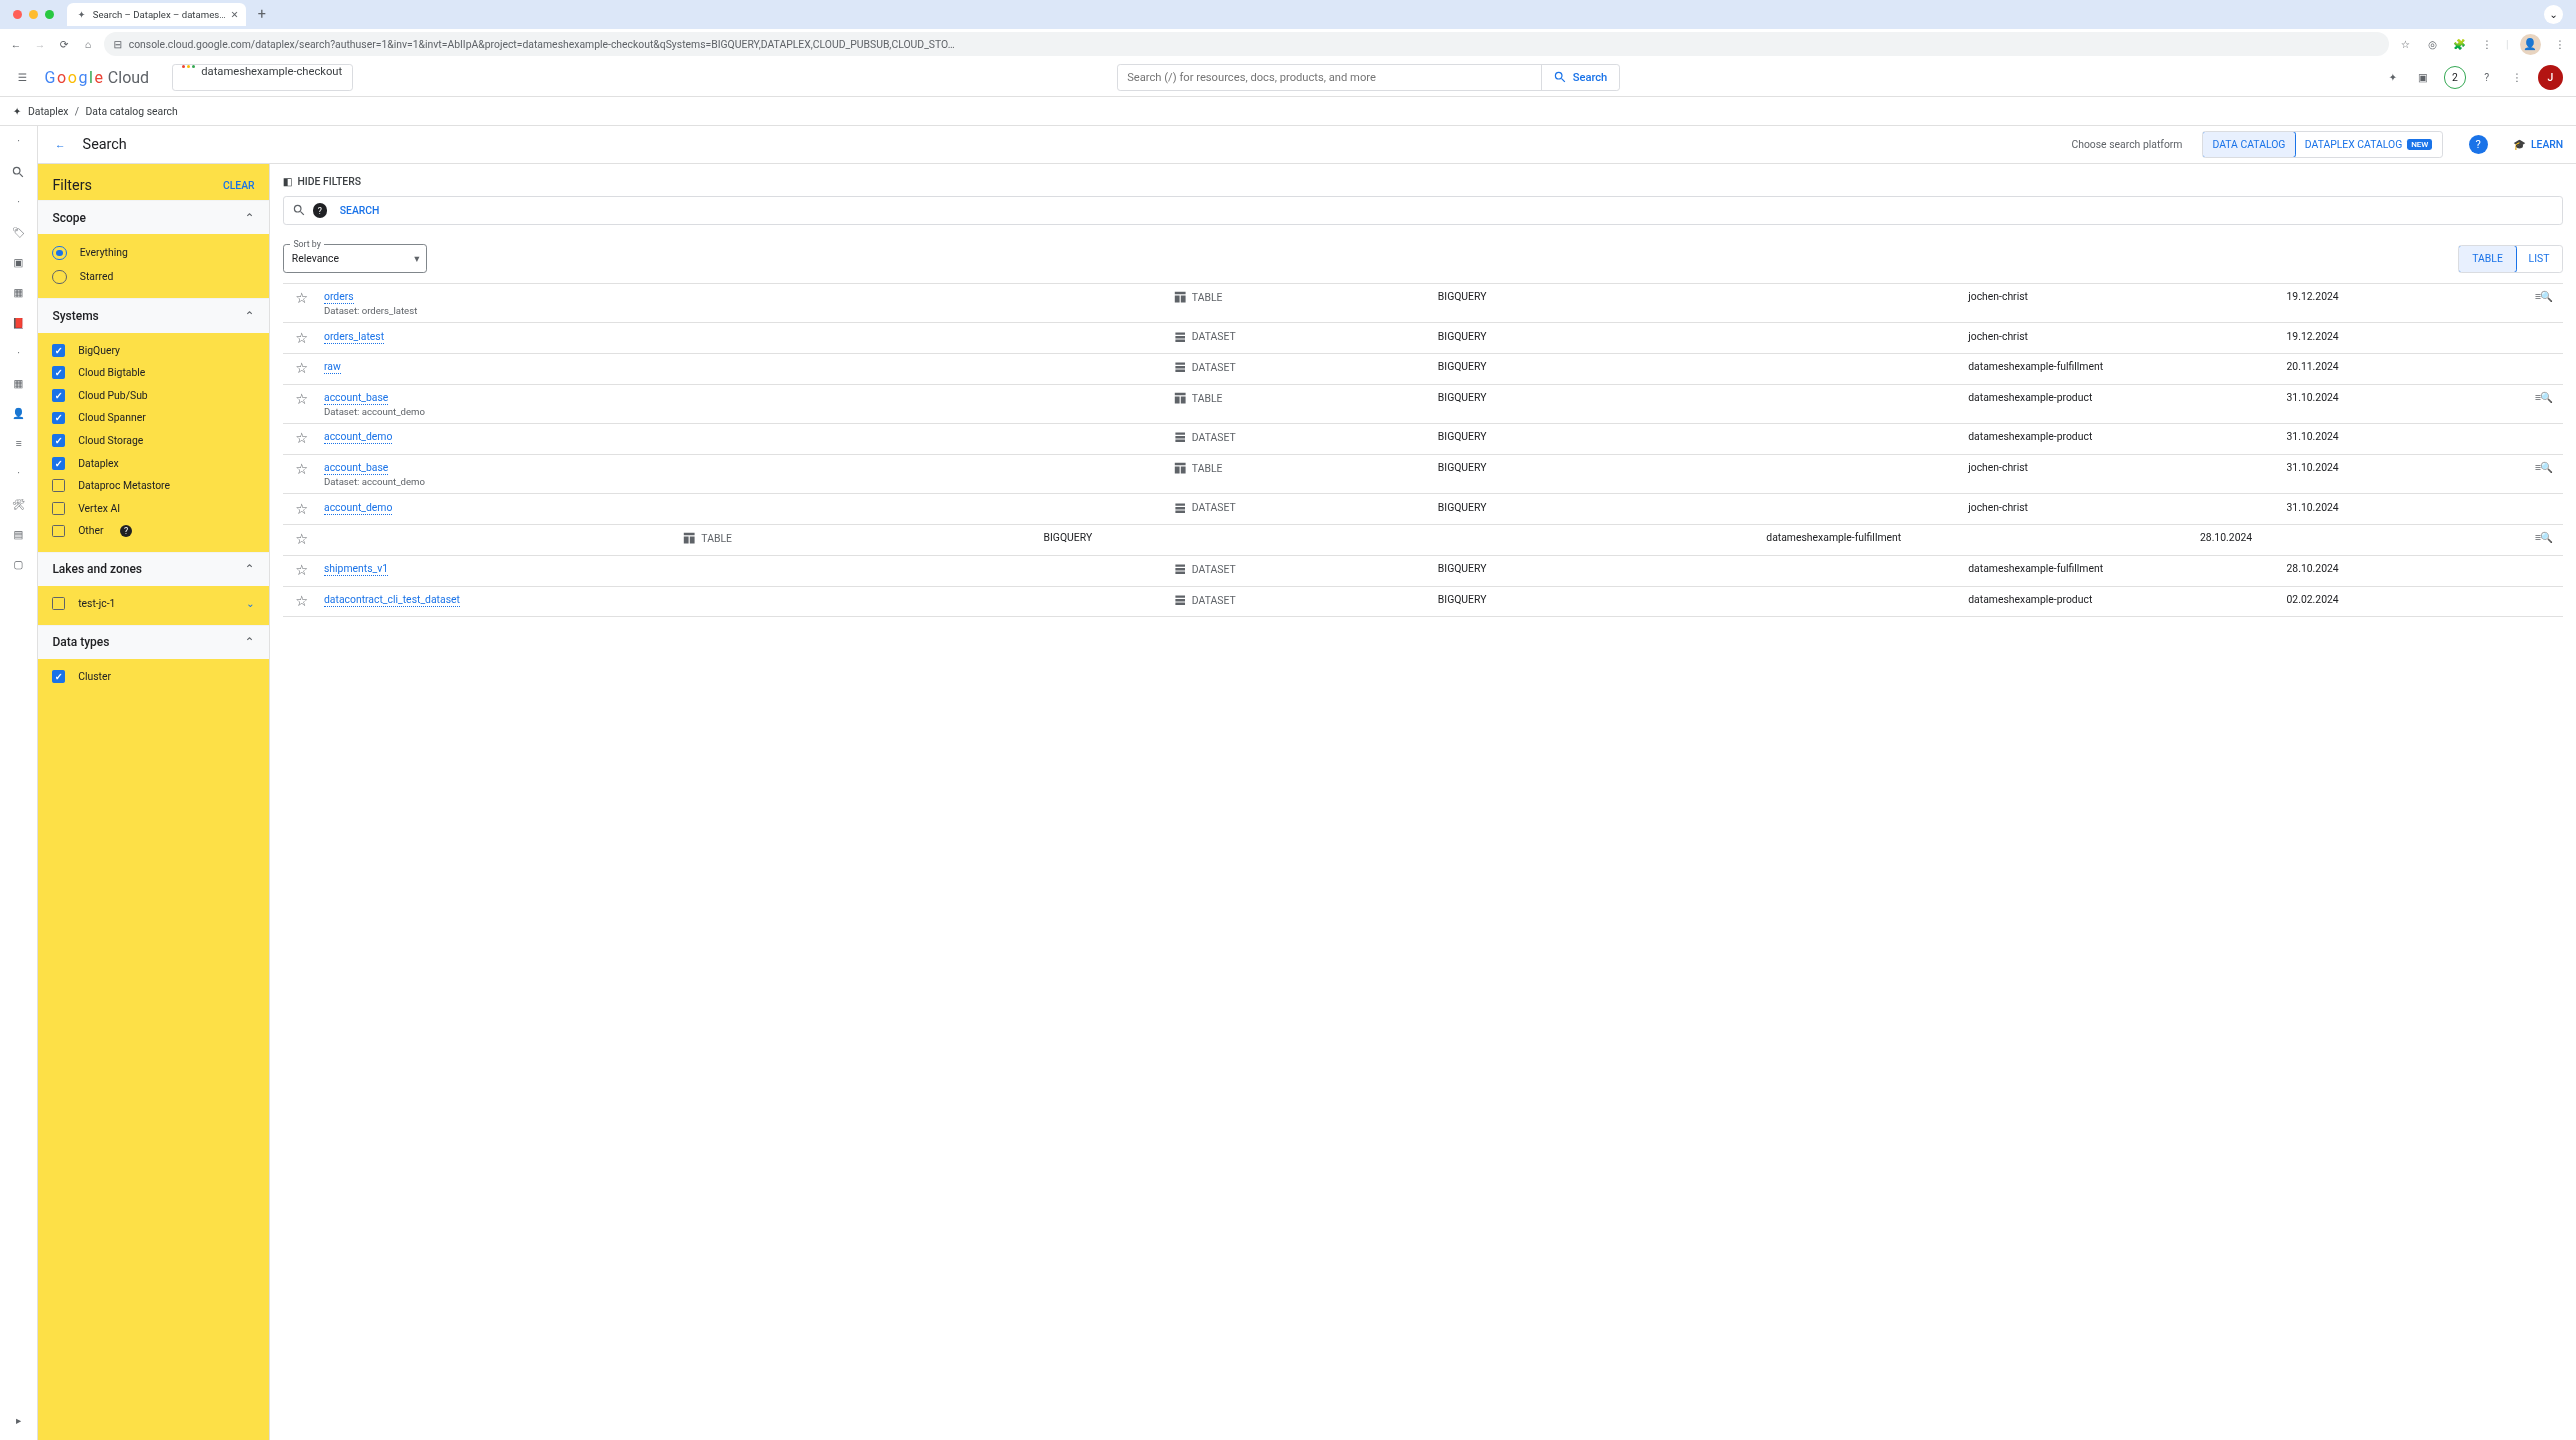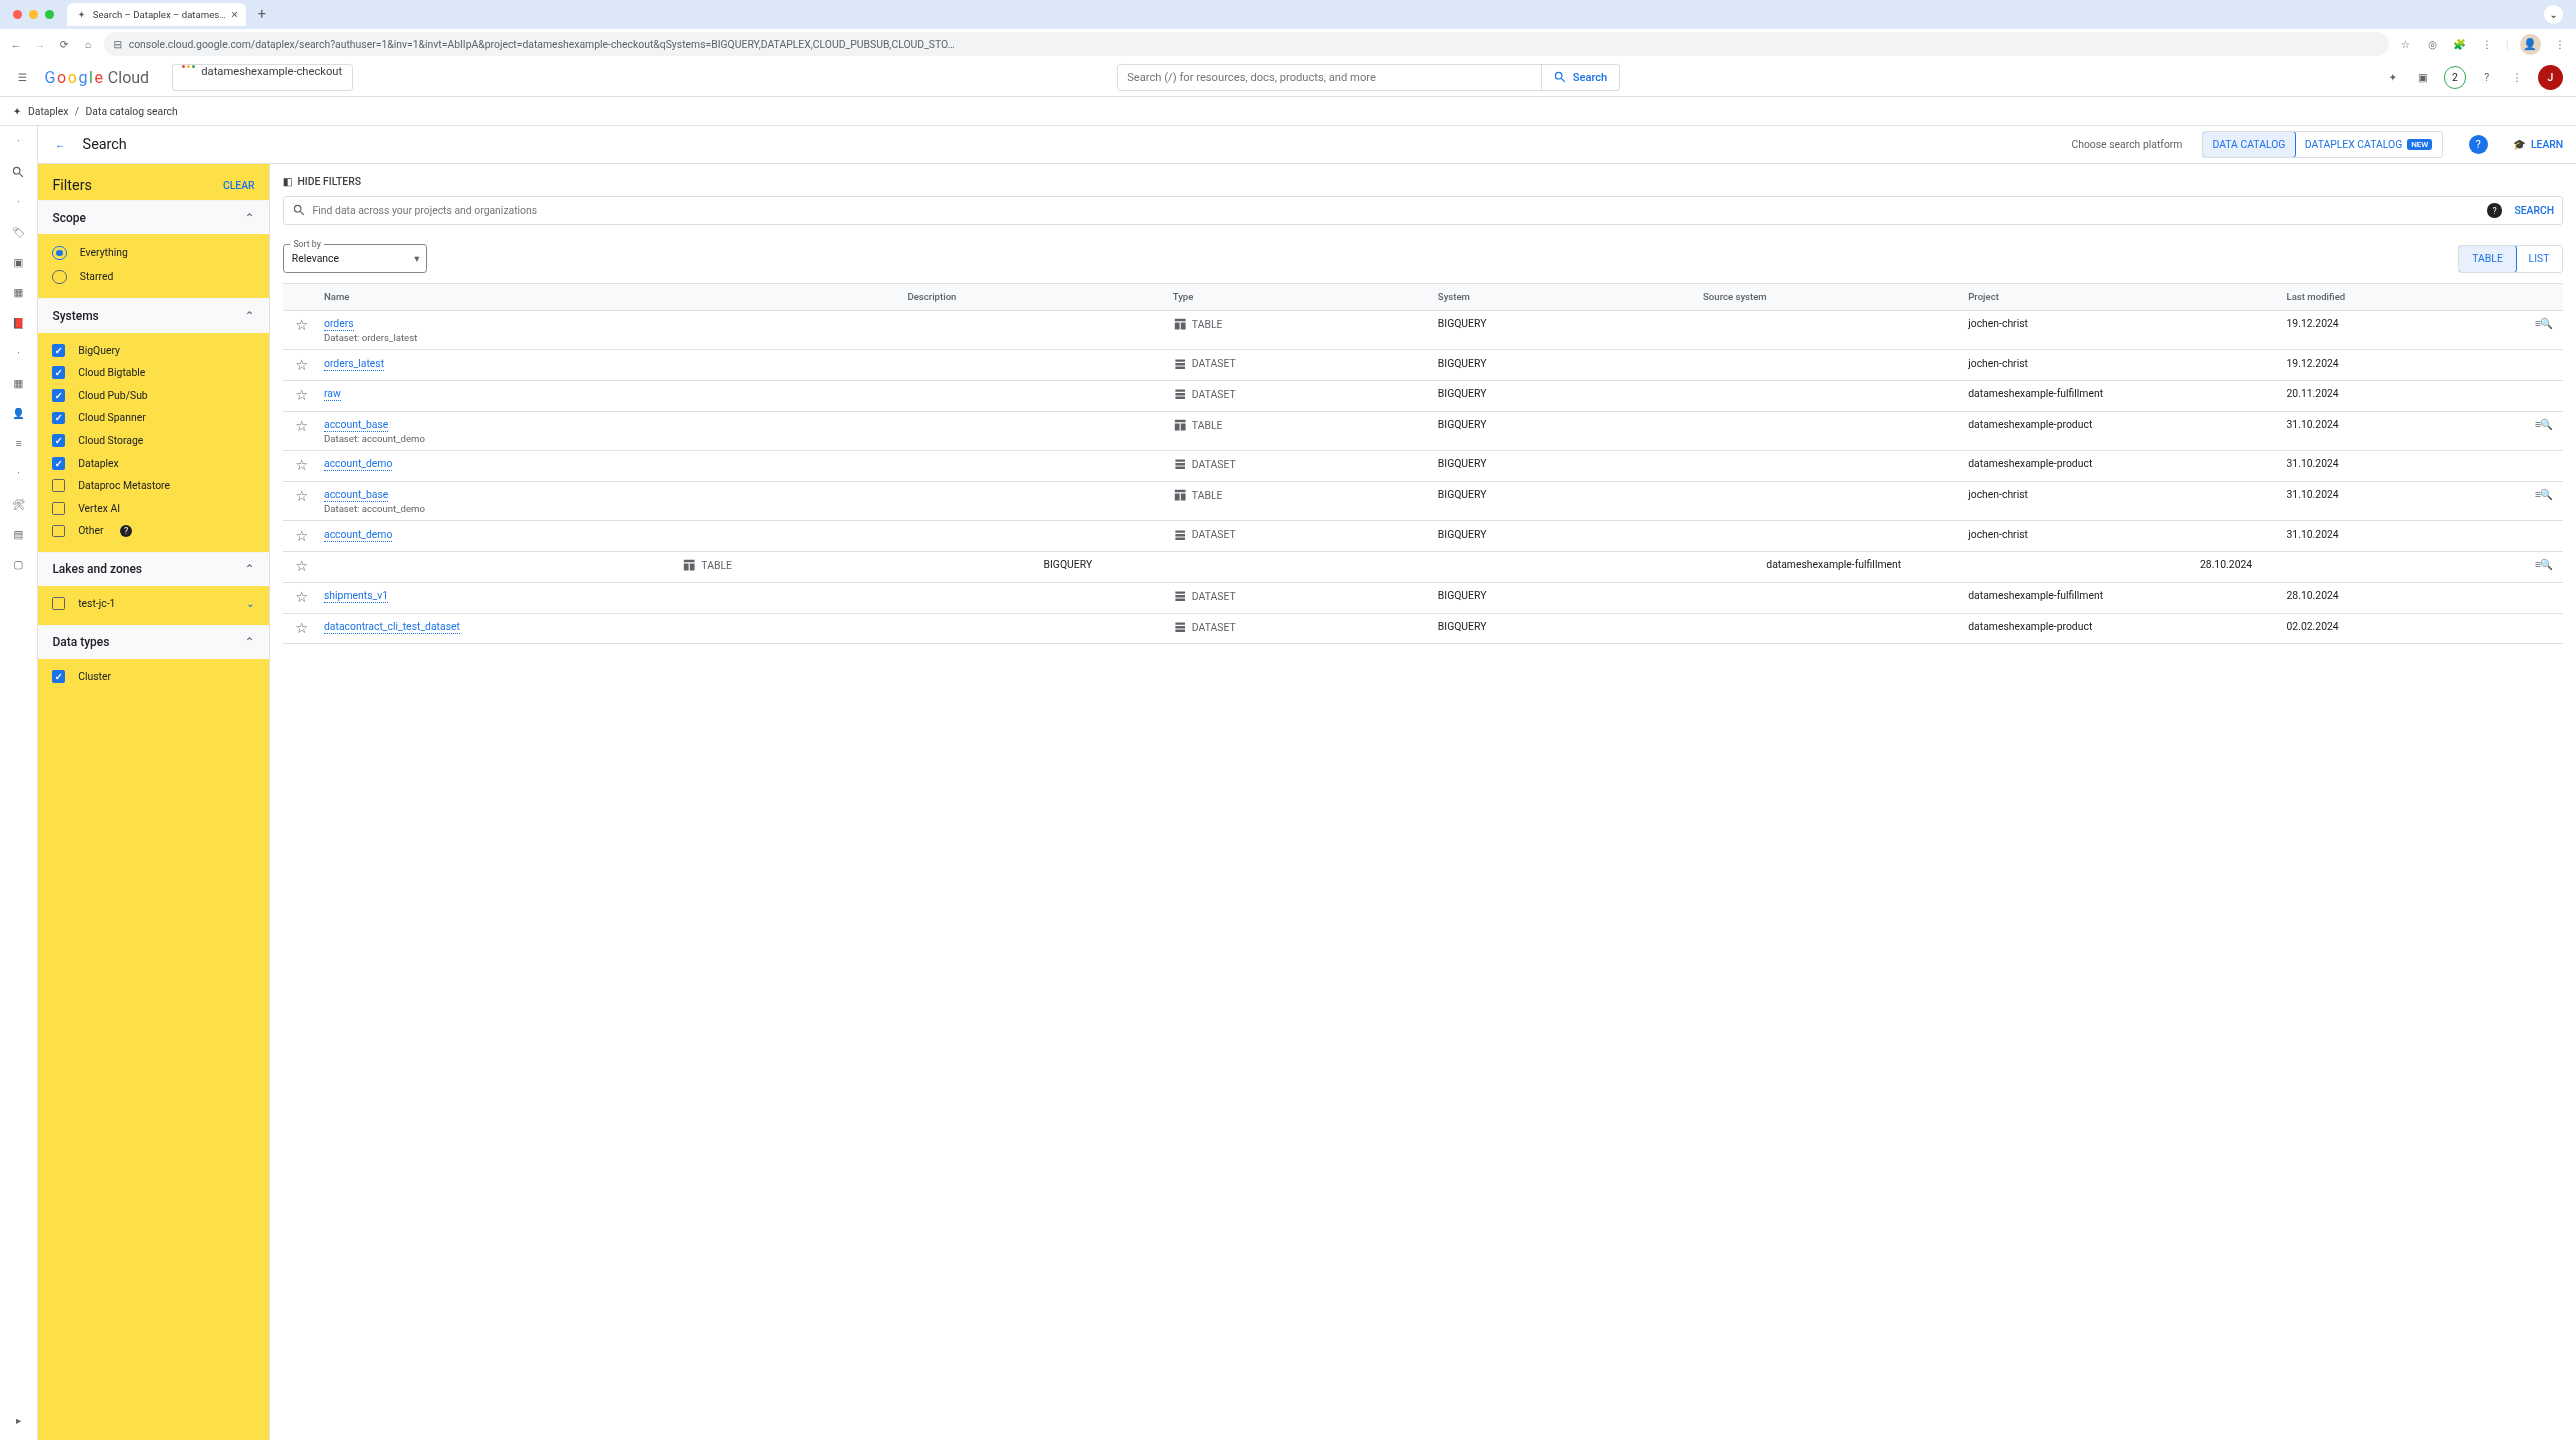--- a/index.html
+++ b/index.html
@@ -358,49 +358,37 @@
         <div class="results-top">
           <div class="hide-filters">
             <span>◧</span>
             <span>HIDE FILTERS</span>
           </div>
         </div>
         <div class="search-row">
           <svg class="svg-icon" viewBox="0 0 24 24" style="color:#5f6368;">
               <path d="M15.5 14h-.79l-.28-.27A6.471 6.471 0 0016 9.5 6.5 6.5 0 109.5 16c1.61 0 3.09-.59 4.23-1.57l.27.28v.79l5 4.99L20.49 19l-4.99-5zm-6 0C7.01 14 5 11.99 5 9.5S7.01 5 9.5 5 14 7.01 14 9.5 11.99 14 9.5 14z"></path>
             </svg>
-          <input placeholder="Find data across your projects and organizations" style="">
           <span class="help-circ">?</span>
           <span class="search-link">SEARCH</span>
         </div>
 
         <div class="controls-row">
           <div class="sortby">
             <span class="sortby-label">Sort by</span>
             <span>Relevance</span>
             <span class="drop">▾</span>
           </div>
           <div class="view-toggle">
             <div class="v active">TABLE</div>
             <div class="v">LIST</div>
           </div>
         </div>
 
         <div class="table">
-          <div class="table-head">
-            <div class="col-star"></div>
-            <div class="col-name">Name</div>
-            <div class="col-desc">Description</div>
-            <div class="col-type">Type</div>
-            <div class="col-system">System</div>
-            <div class="col-source">Source system</div>
-            <div class="col-project">Project</div>
-            <div class="col-modified">Last modified</div>
-            <div class="col-actions"></div>
-          </div>
           <div id="table-body">
               <div class="table-row">
     <div class="col-star star">☆</div>
     <div class="col-name">
       <a class="name-link">orders</a>
       <div class="name-sub">Dataset: orders_latest</div>
     </div>
     <div class="col-desc"></div>
     <div class="col-type type-cell">
                   <svg class="svg-icon" viewBox="0 0 24 24" style="color:#5f6368;">

